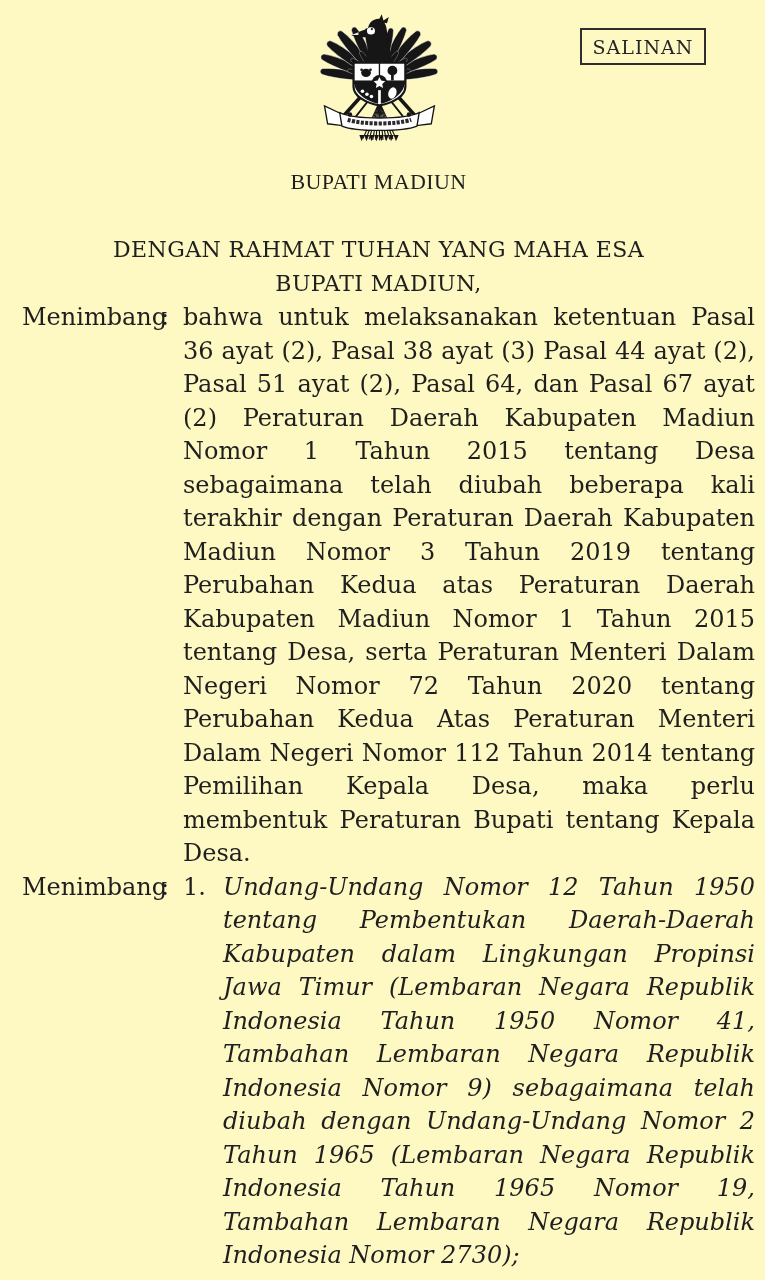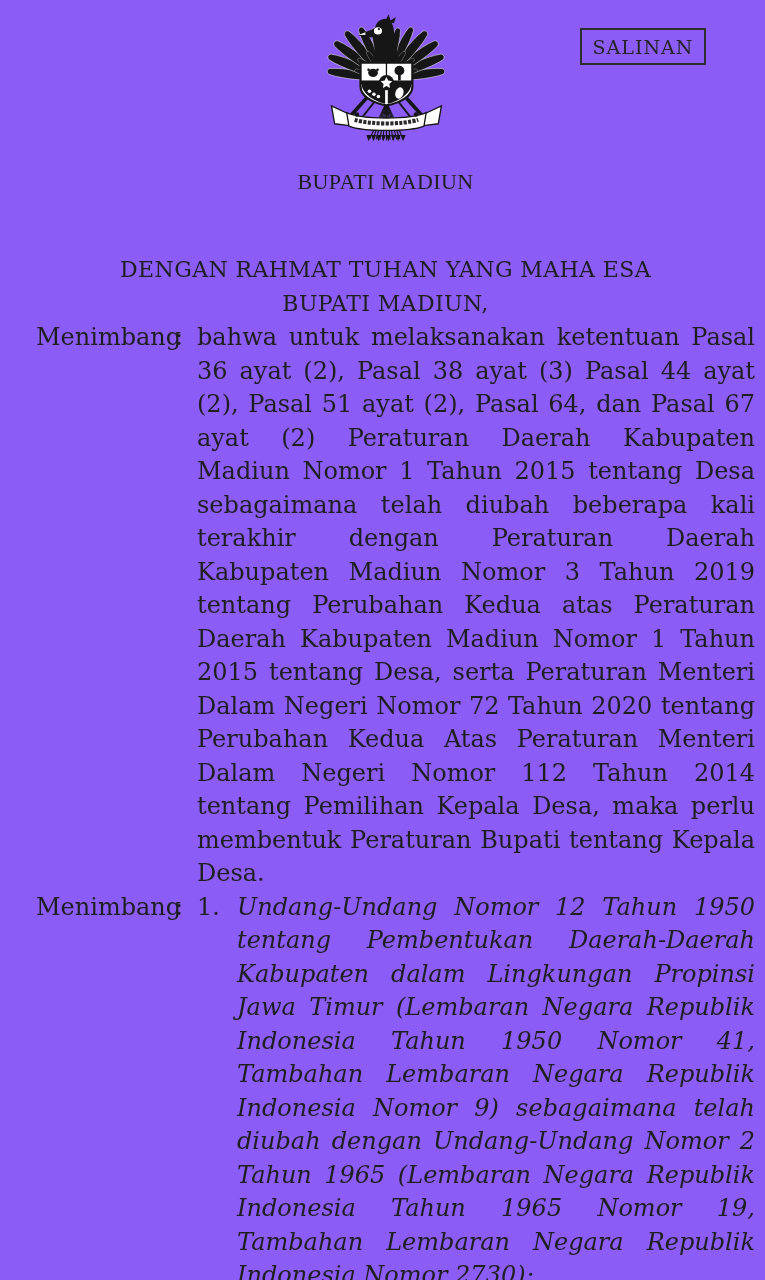--- a/index.html
+++ b/index.html
@@ -1,41 +1,41 @@
 <!DOCTYPE html>
 <html><head>
 <meta charset="utf-8">
 <style>
   html,body{margin:0;padding:0;background:#ffffff;}
   .page{
     position:relative;
     width:765px;height:1280px;
-    background:#8b5cf6;
+    background:#fef9c3;
     box-sizing:border-box;
-    padding:8px 10px 0 36px;
+    padding:8px 10px 0 22px;
     overflow:hidden;
     font-family:"DejaVu Serif","Liberation Serif",serif;
     color:#1f1f1f;
   }
   
   .stamp{
     position:absolute;top:28px;left:580px;
     width:126px;height:37px;
     border:2px solid #2e2e2e;
     display:flex;align-items:center;justify-content:center;
     font-size:19px;letter-spacing:1px;color:#242424;
     box-sizing:border-box;
   }
   
   .doc-header{text-align:center;margin-right:20px;}
   .emblem-wrap{width:134px;height:140px;margin:0 auto;}
   .h-line{font-size:22px;line-height:34px;letter-spacing:0.4px;white-space:nowrap;}
   .authority{margin-top:17px;font-family:Liberation Serif, serif;}
   .title-block{margin-top:19px;}
-  .invocation-block{margin-top:54px;}
+  .invocation-block{margin-top:34px;}
   .issuer-block{}
   
   .clauses{font-size:24px;line-height:33.5px;}
   .clause{display:flex;align-items:flex-start;}
   .c-label{width:139px;flex:none;}
   .c-colon{width:22px;flex:none;}
   .c-body{flex:1;min-width:0;}
   .c-text{text-align:justify;text-align-last:left;hyphens:none;}
   .ref-item{display:flex;align-items:flex-start;}
   .ref-num{width:40px;flex:none;}

